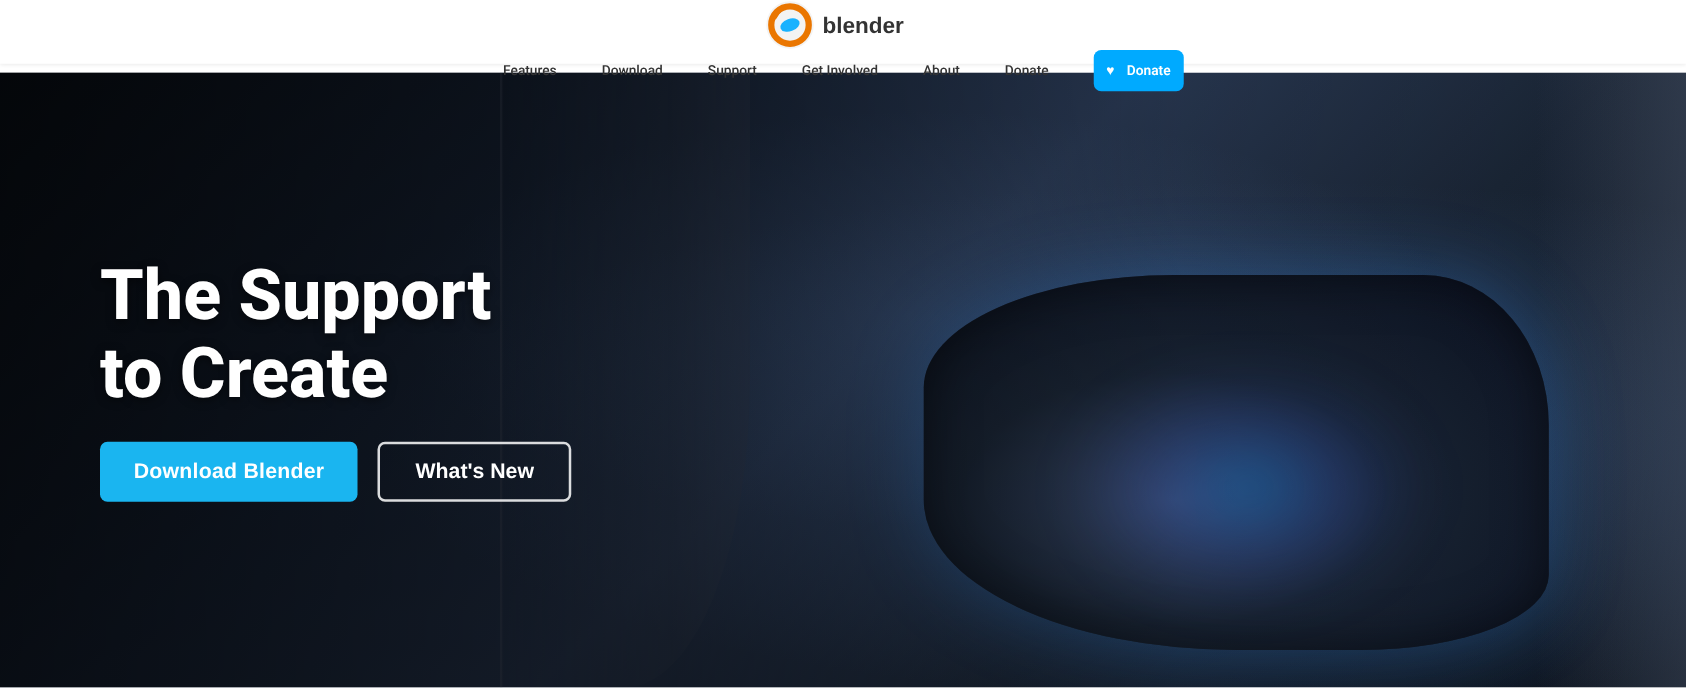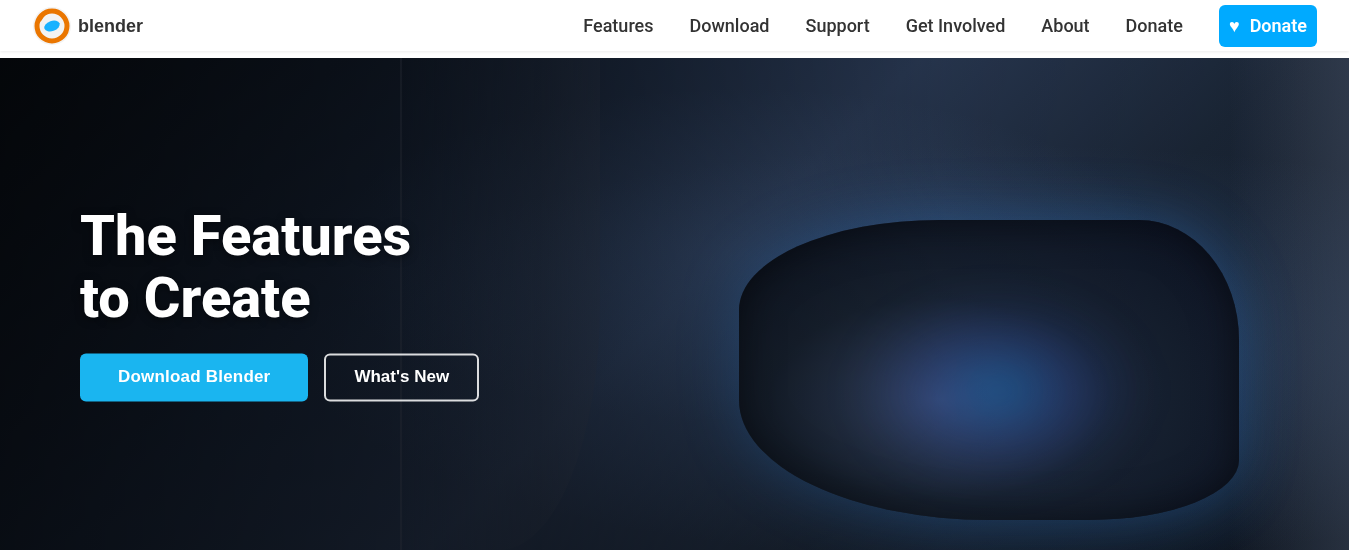--- a/index.html
+++ b/index.html
@@ -16,20 +16,21 @@
       position: absolute;
       top: 0; left: 0; right: 0;
       height: 51px;
       background: #fff;
       display: flex;
       align-items: center;
       justify-content: space-between;
       padding: 0 32px;
       z-index: 10;
       box-shadow: 0 1px 3px rgba(0,0,0,0.08);
+      flex-direction: column;
     }
 
     .navbar-logo {
       display: flex;
       align-items: center;
       gap: 6px;
       text-decoration: none;
     }
 
     .blender-logo-icon {
@@ -39,21 +40,21 @@
 
     .navbar-links {
       display: flex;
       align-items: center;
       gap: 36px;
     }
 
     .navbar-links a {
       text-decoration: none;
       color: #333;
-      font-size: 18px;
+      font-size: 11px;
       font-weight: 500;
     }
 
     .donate-btn {
       background: #0af;
       color: #fff !important;
       padding: 10px 10px;
       border-radius: 6px;
       font-weight: 600 !important;
       display: flex;
@@ -169,21 +170,21 @@
     .hero-buttons {
       display: flex;
       gap: 16px;
       align-items: center;
     }
 
     .btn-download {
       background: #1ab5f0;
       color: #fff;
       border: none;
-      padding: 14px 38px;
+      padding: 14px 27px;
       border-radius: 6px;
       font-size: 17px;
       font-weight: 700;
       cursor: pointer;
       letter-spacing: 0.2px;
     }
 
     .btn-whats-new {
       background: transparent;
       color: #fff;
@@ -246,21 +247,21 @@
 
   <div class="hero-ship">
     <div class="ship-body"></div>
     <div class="glow-effect"></div>
   </div>
 
   <div class="hero-overlay"></div>
 
   <div class="hero-content">
     <h1 class="hero-title">
-      <span>The Features</span><br>
+      <span>The Support</span><br>
       <span>to Create</span>
     </h1>
 
 
     <div class="hero-buttons">
       <button class="btn-download">Download Blender</button>
       <button class="btn-whats-new">What's New</button>
     </div>
   </div>
 </section>

